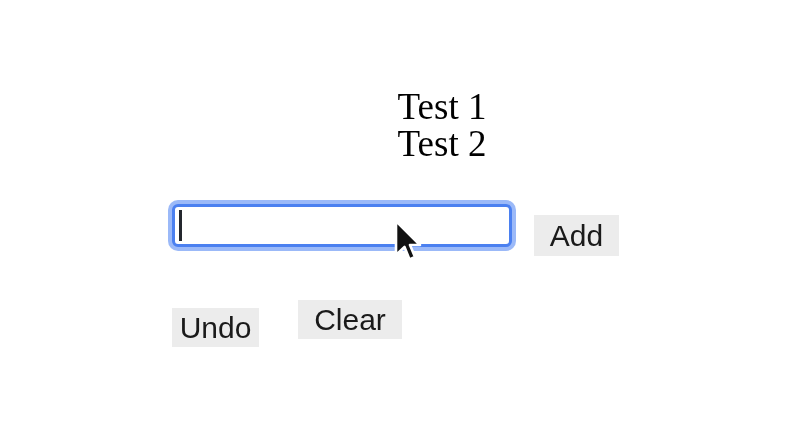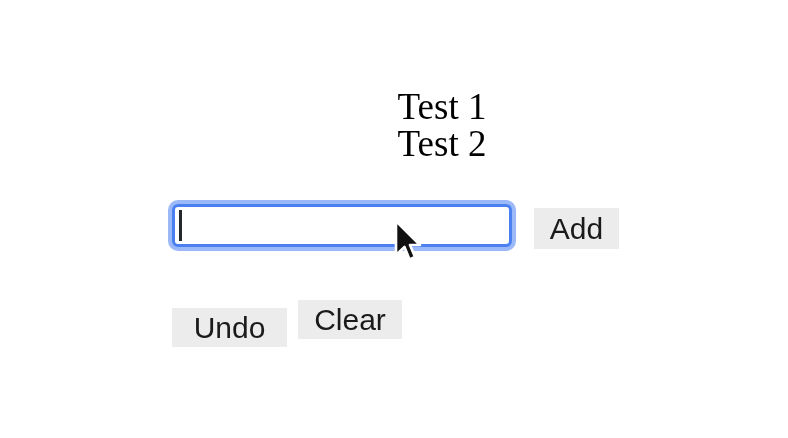--- a/index.html
+++ b/index.html
@@ -65,27 +65,27 @@
     color: #1a1a1a;
     border: none;
     border-radius: 0;
     font-family: "Liberation Sans", sans-serif;
     font-size: 30px;
     cursor: pointer;
     padding: 0;
   }
   .add-btn {
     position: absolute;
-    left: 534px; top: 208px;
+    left: 534px; top: 215px;
     width: 85px; height: 41px;
   }
   .undo-btn {
     position: absolute;
     left: 172px; top: 308px;
-    width: 115px; height: 39px;
+    width: 87px; height: 39px;
   }
   .clear-btn {
     position: absolute;
     left: 298px; top: 300px;
     width: 104px; height: 39px;
   }
 
   
   .cursor {
     position: absolute;

